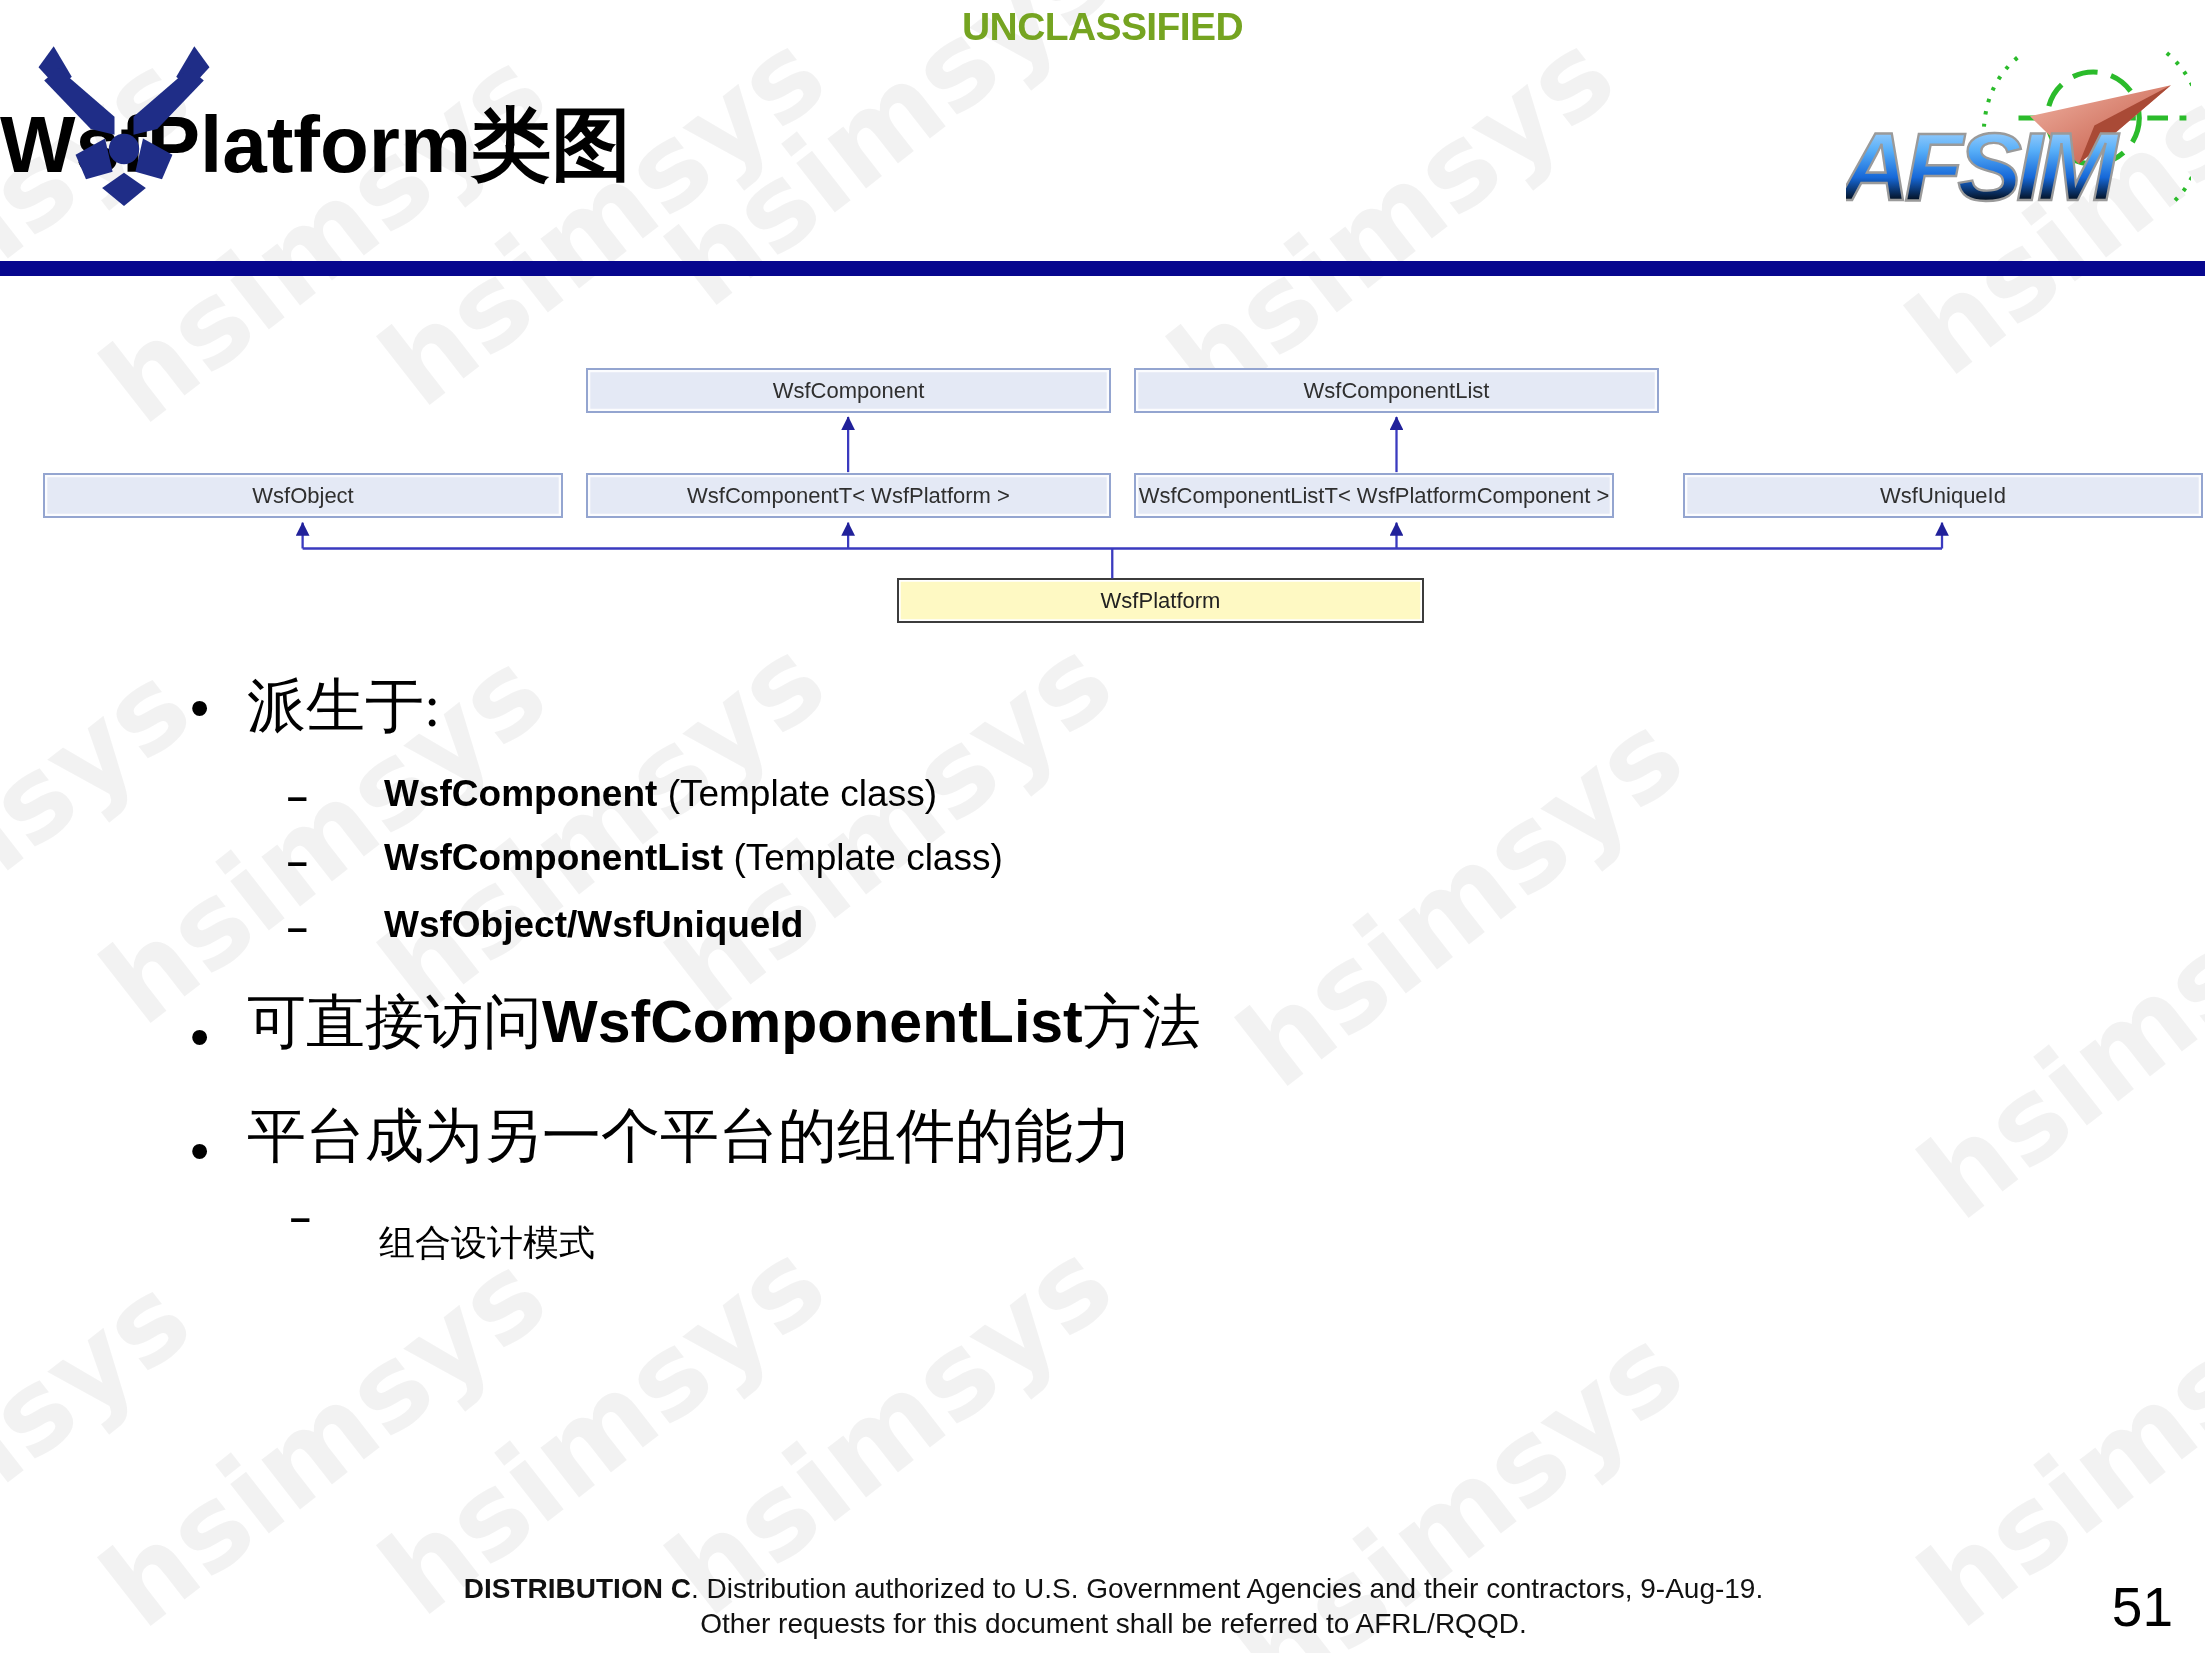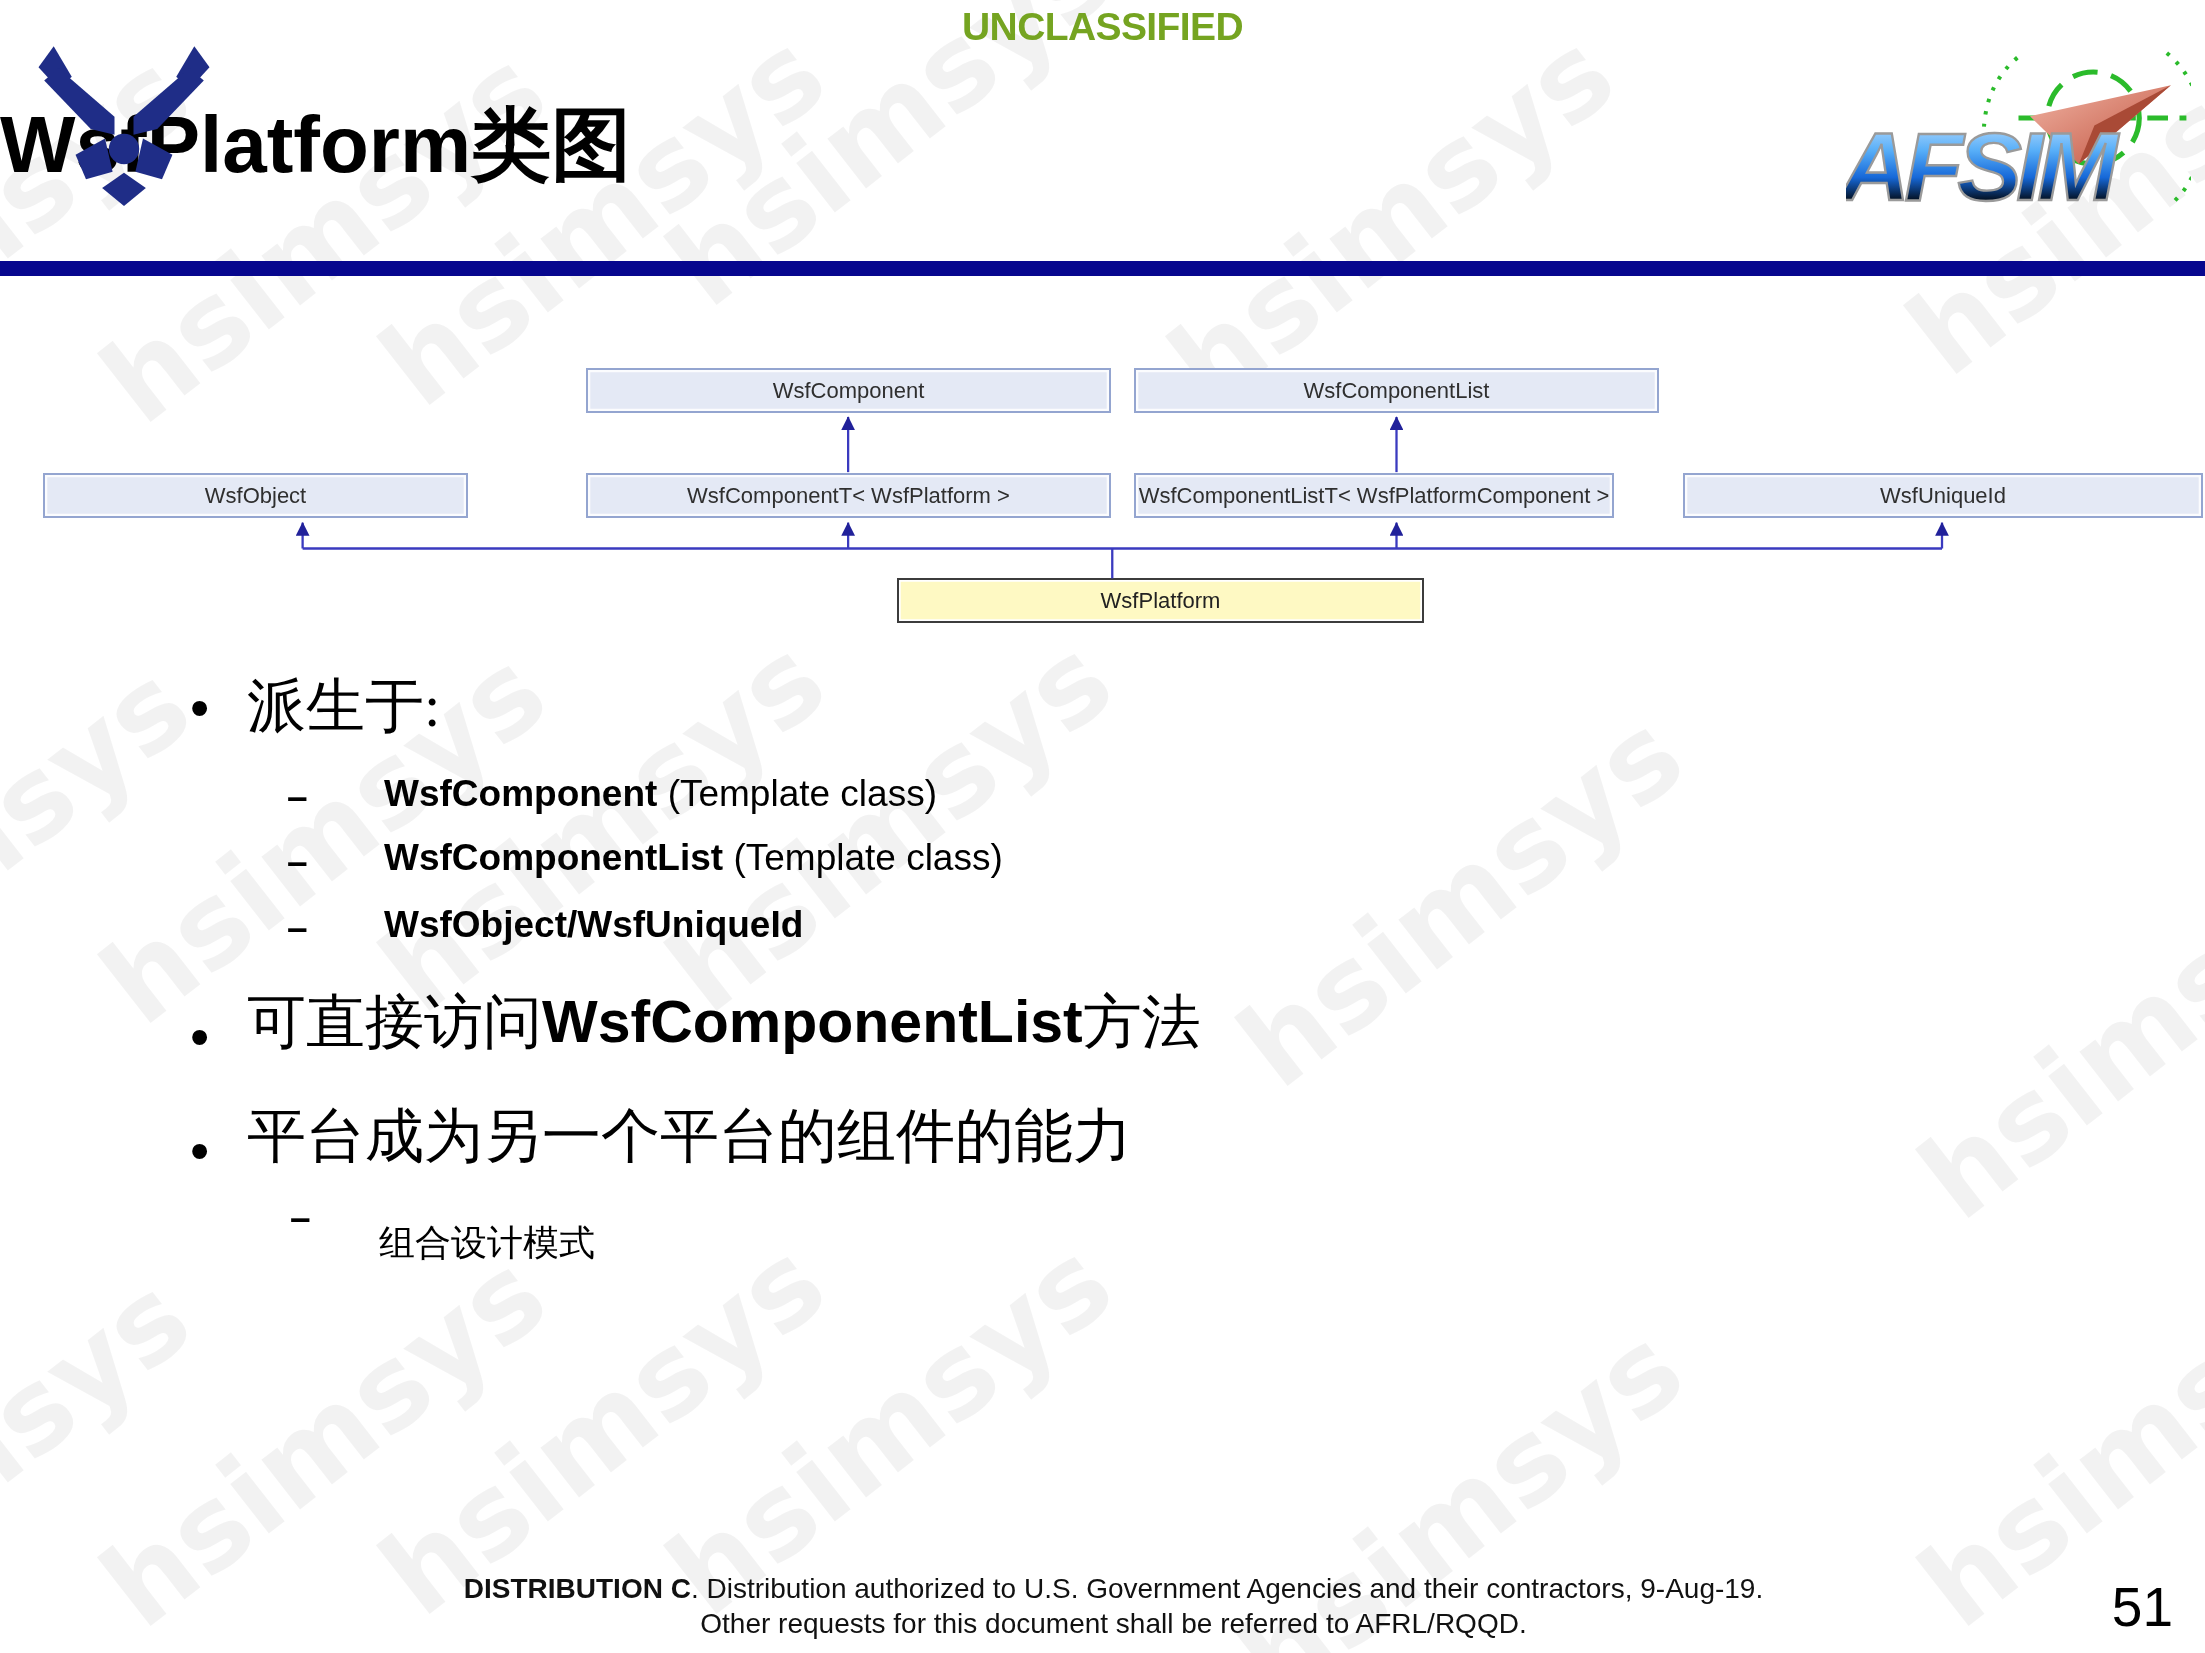--- a/index.html
+++ b/index.html
@@ -123,21 +123,21 @@
     <polygon points="565,68 405,205 432,138" fill="#a94a36"></polygon>
 
     <text x="-10" y="268" font-family="Liberation Sans, DejaVu Sans, sans-serif" font-size="168" font-weight="bold" font-style="italic" letter-spacing="-10" fill="url(#afsimG)" stroke="#9a9a9a" stroke-width="4">AFSIM</text>
   </svg>
 
   <div class="sep-bar"></div>
 
   <div>
     <div class="cbox" style="left:586px;top:368px;width:525px;">WsfComponent</div>
     <div class="cbox" style="left:1134px;top:368px;width:525px;">WsfComponentList</div>
-    <div class="cbox" style="left:43px;top:473px;width:425px;">WsfObject</div>
+    <div class="cbox" style="left:43px;top:473px;width:520px;">WsfObject</div>
     <div class="cbox" style="left:586px;top:473px;width:525px;">WsfComponentT&lt; WsfPlatform &gt;</div>
     <div class="cbox" style="left:1134px;top:473px;width:480px;">WsfComponentListT&lt; WsfPlatformComponent &gt;</div>
     <div class="cbox" style="left:1683px;top:473px;width:520px;">WsfUniqueId</div>
     <div class="cbox plain" style="left:849px;top:578px;width:527px;">WsfPlatform</div>
 
     <svg class="connectors" width="2205" height="1654" viewBox="0 0 3840 2880">
       <defs>
         <marker id="arr" viewBox="0 0 10 10" refX="9.5" refY="5" markerWidth="6" markerHeight="6" orient="auto" markerUnits="strokeWidth">
           <path d="M0,0 L10,5 L0,10 z" fill="#21219A"></path>
         </marker>

